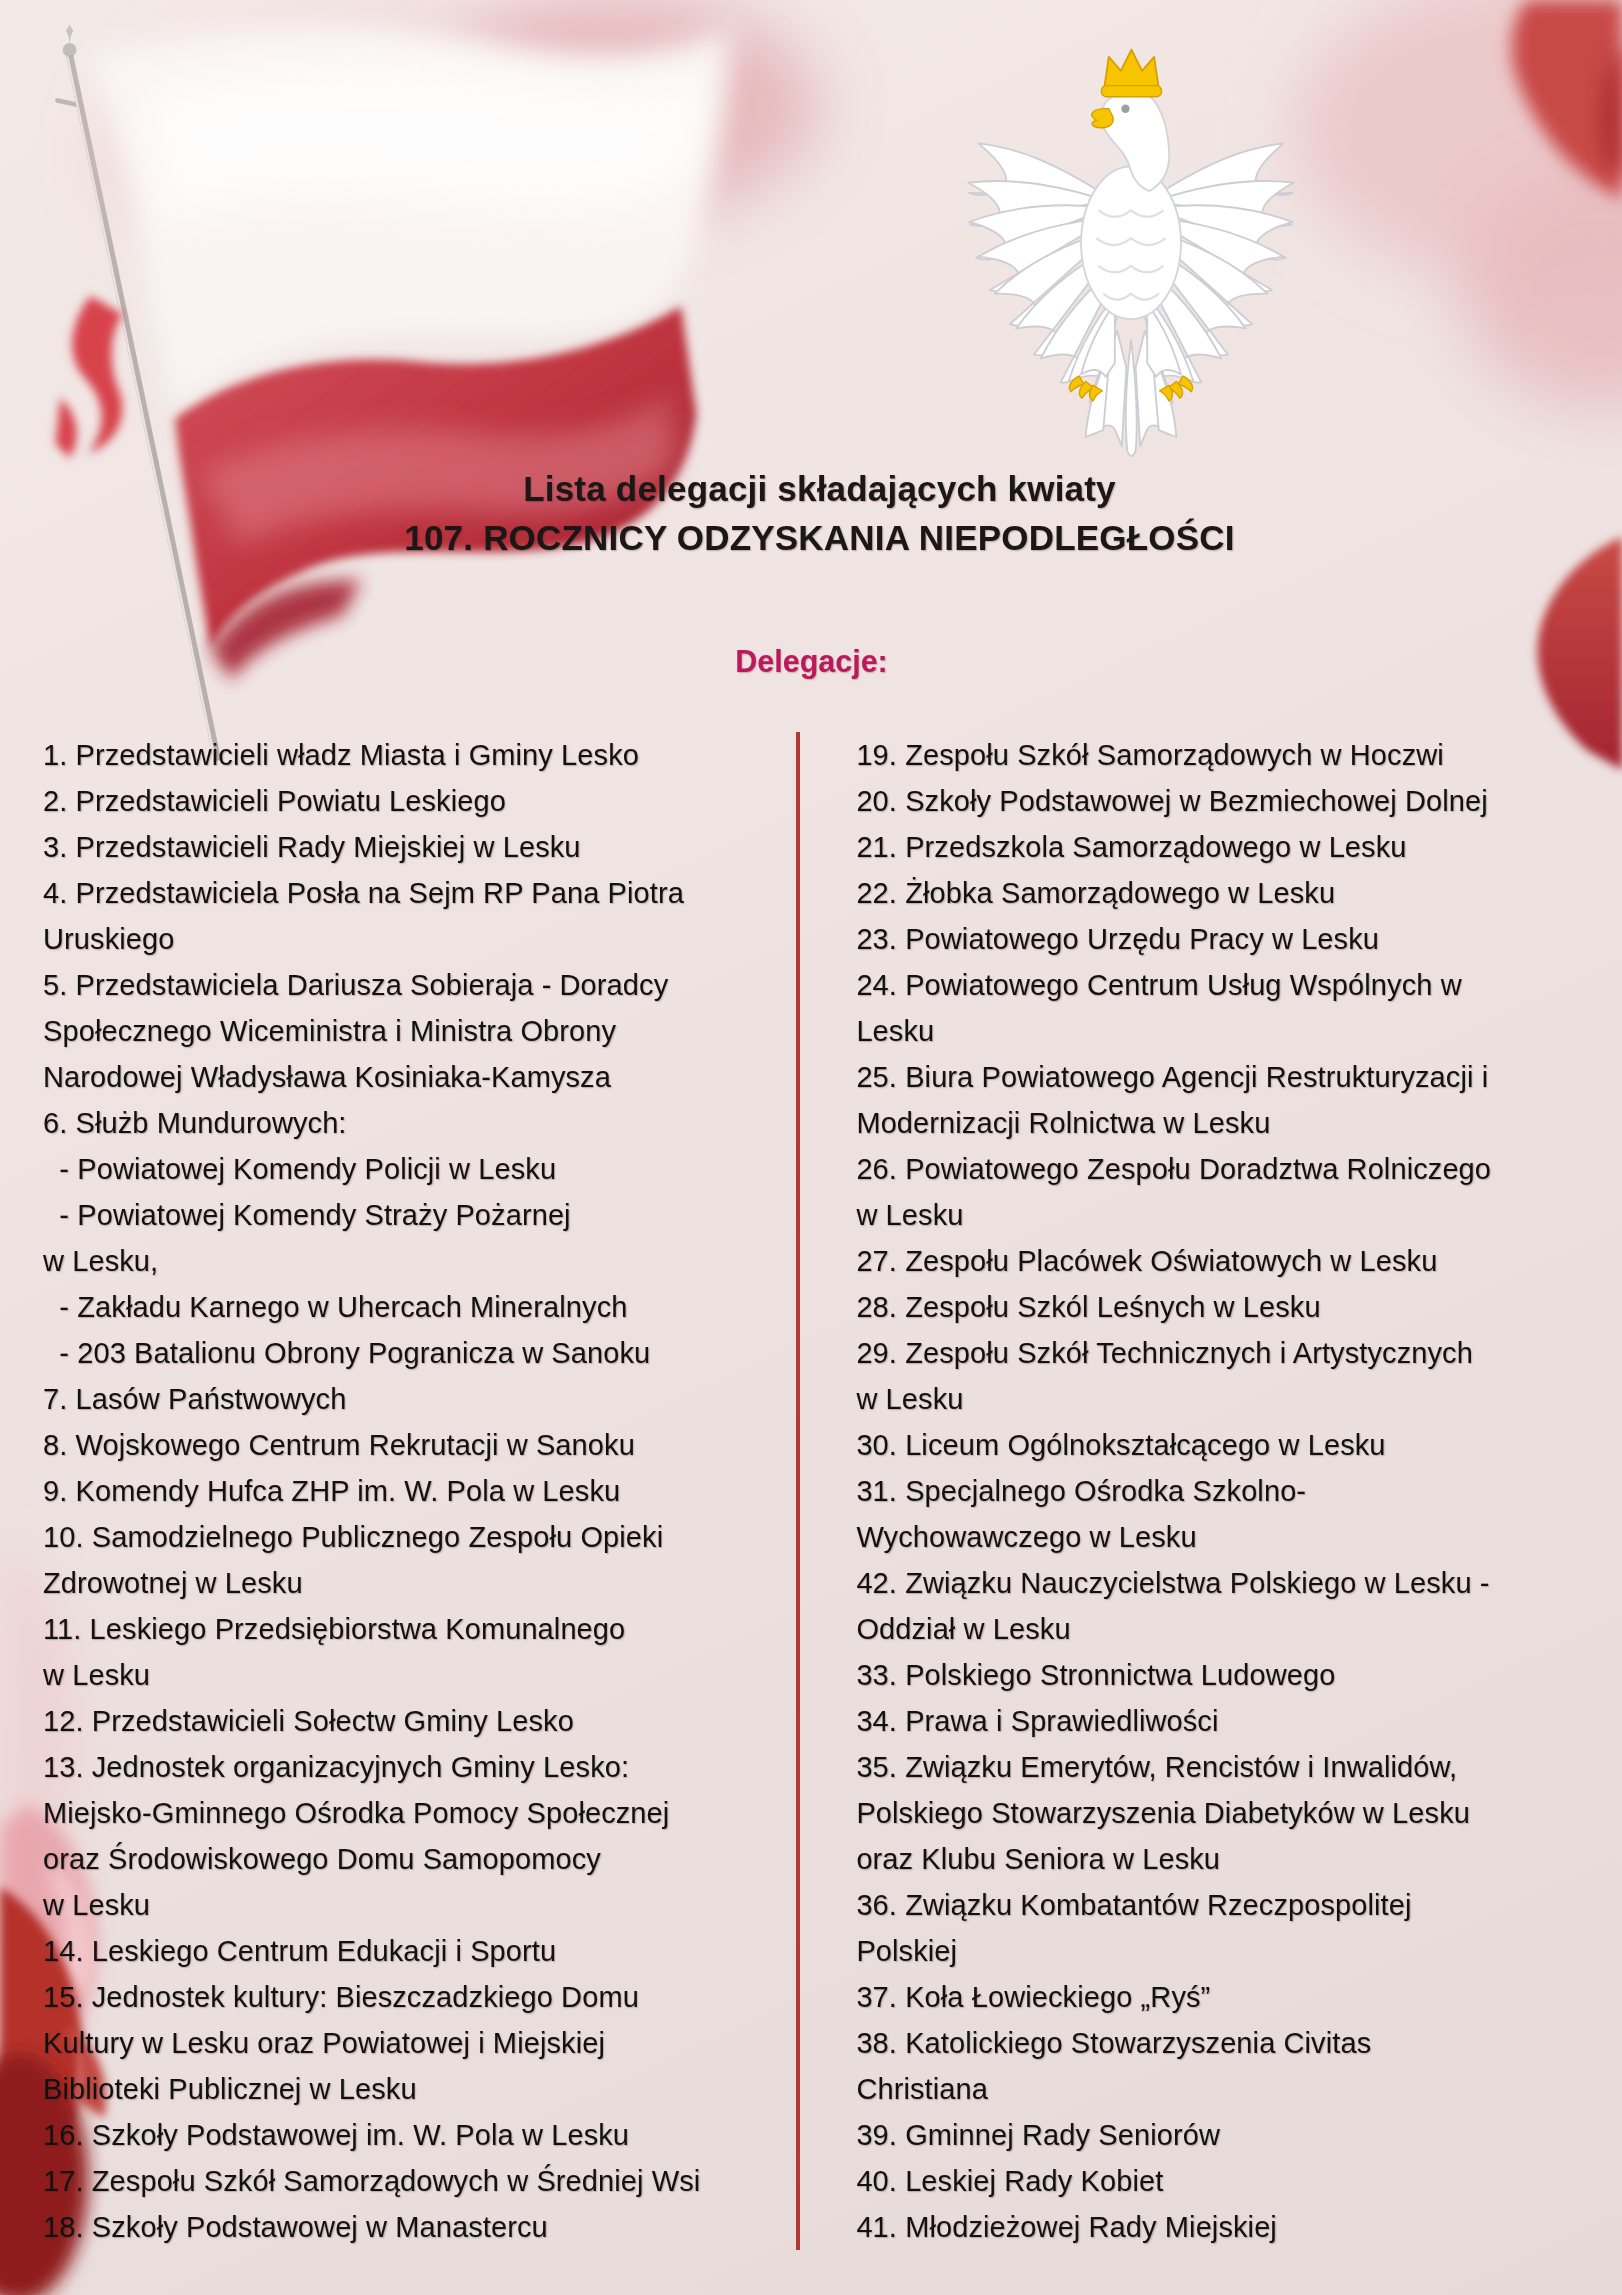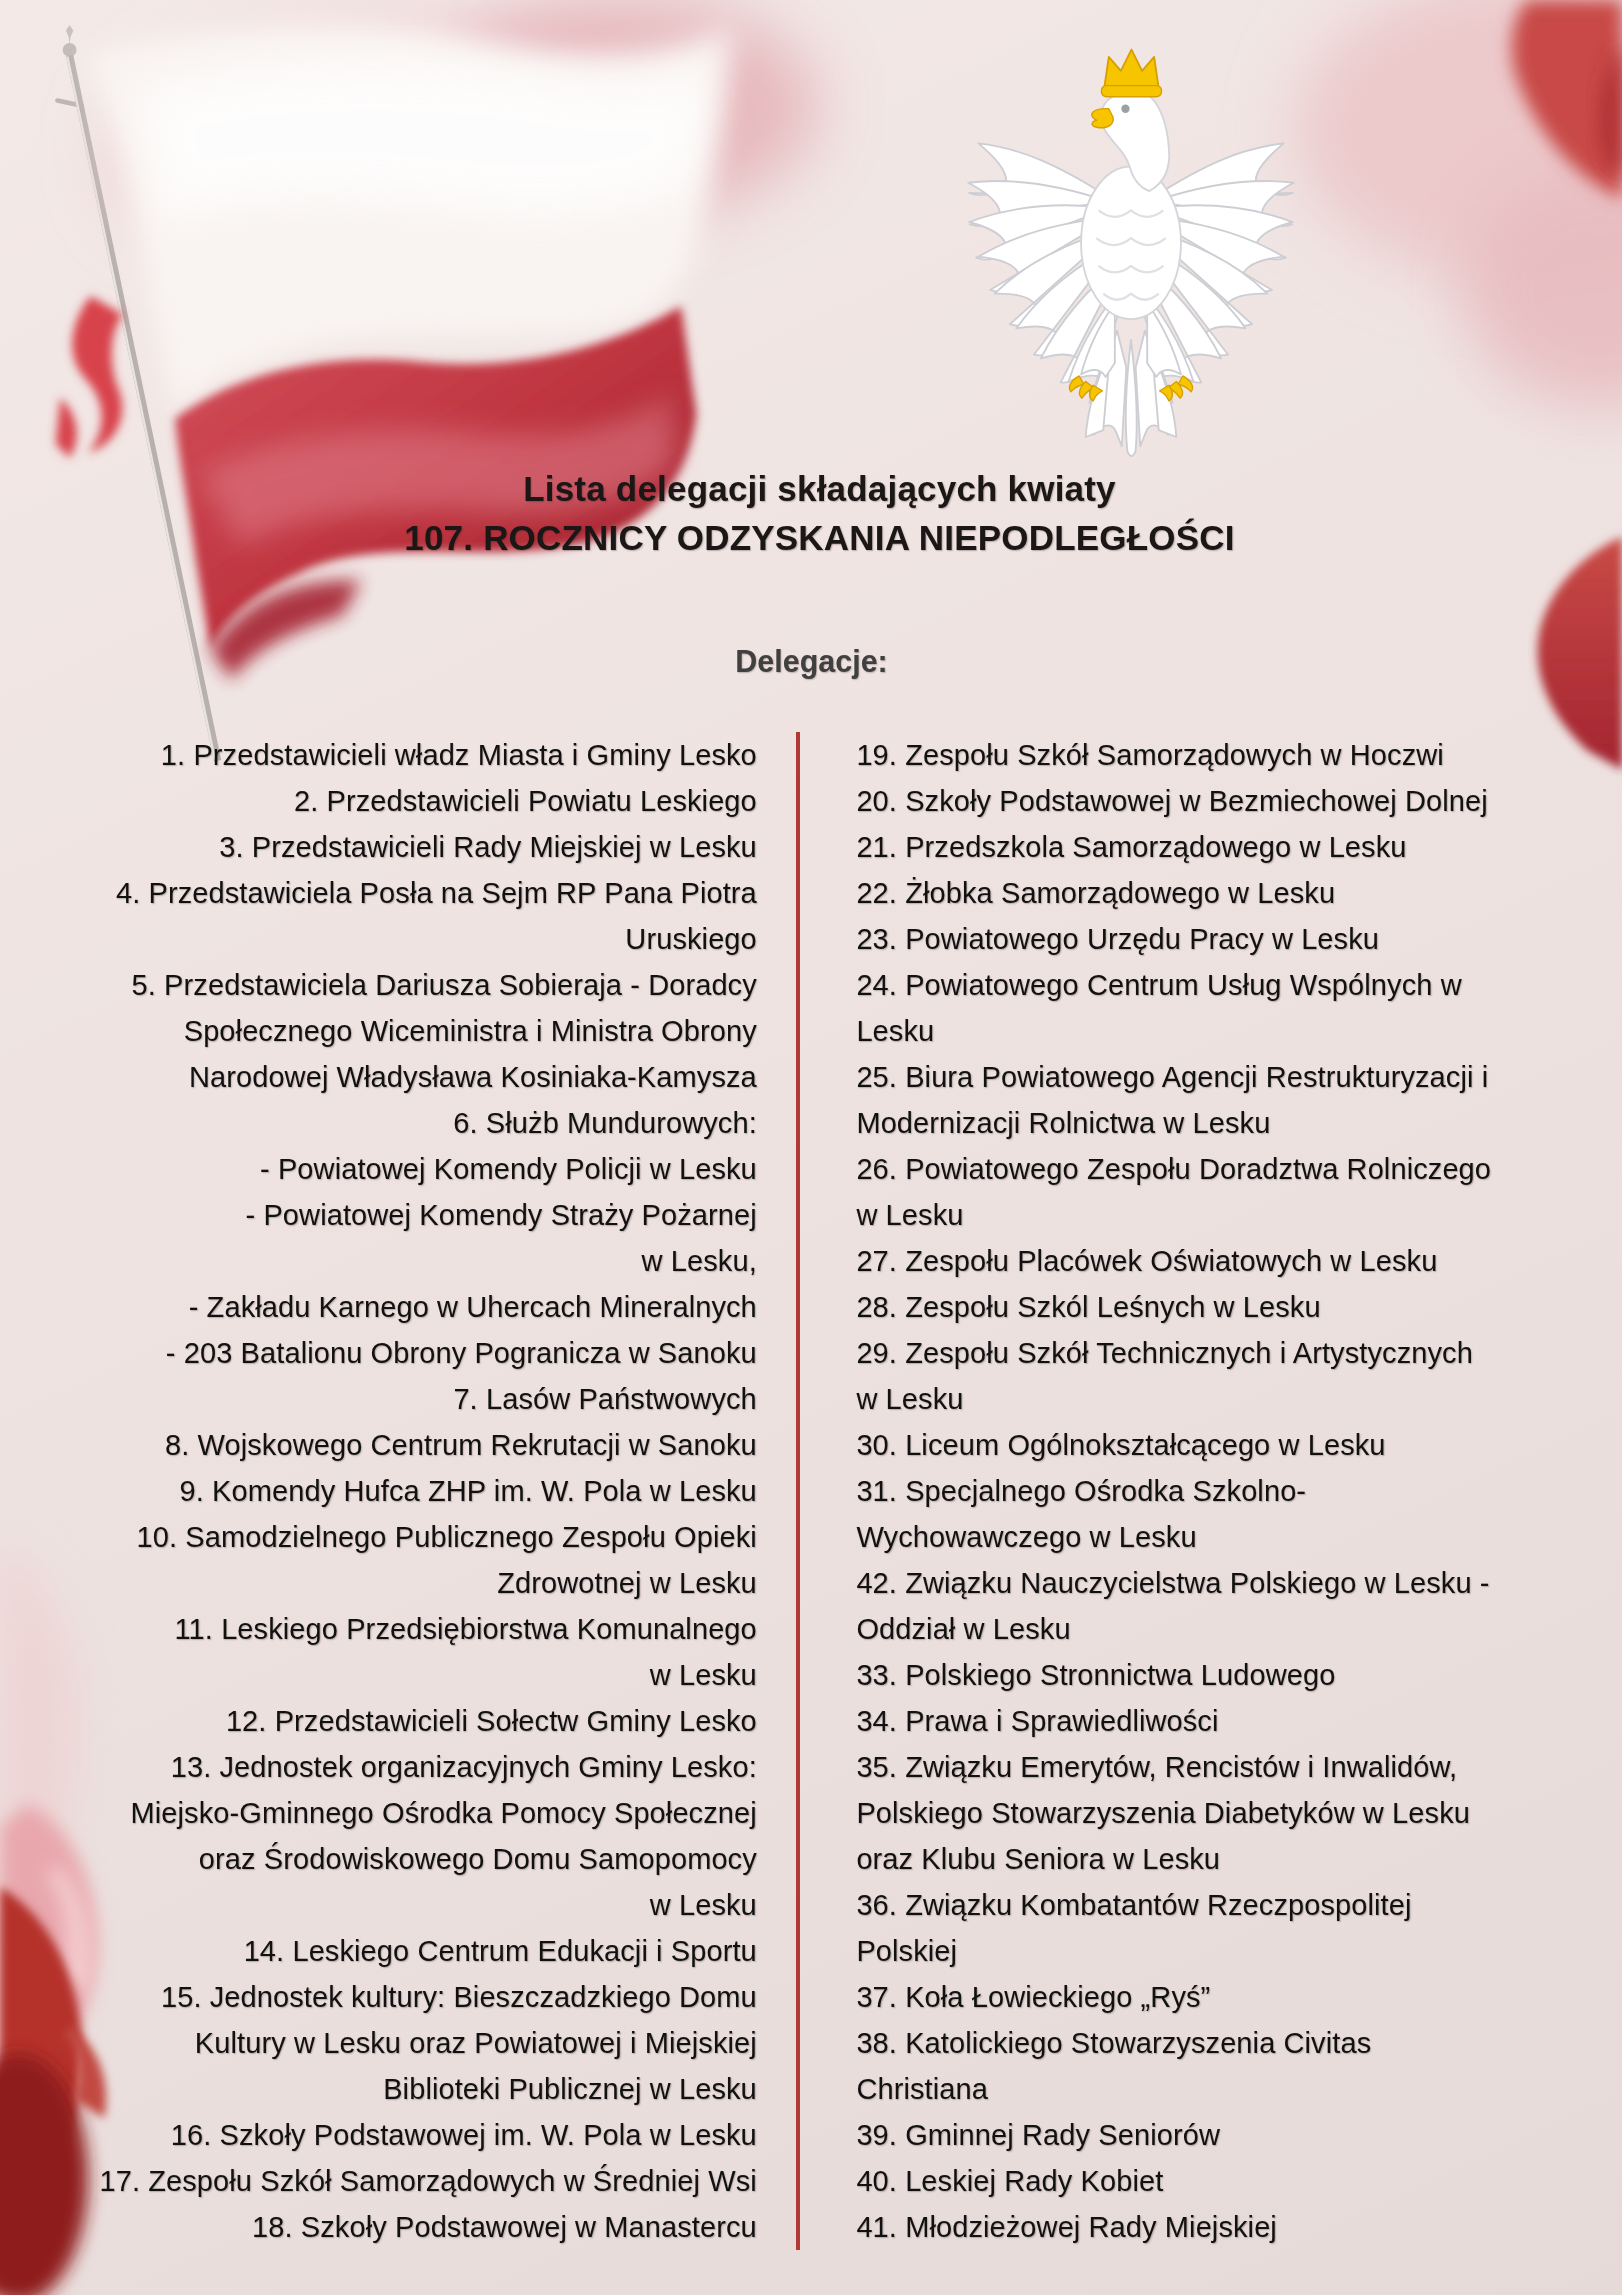--- a/index.html
+++ b/index.html
@@ -7,25 +7,25 @@
     width:1623px;height:2295px;position:relative;overflow:hidden;
     background:linear-gradient(155deg,#f3e9e7 0%,#eee3e1 40%,#e9dedc 75%,#e5dad8 100%);
     font-family:"Liberation Sans",sans-serif;color:#141313;
   }
   .art{position:absolute;left:0;top:0;width:1623px;height:2295px;}
   .eagle{position:absolute;left:955px;top:44px;width:352px;height:430px;}
   .title-block{position:absolute;top:464px;left:8px;width:1623px;text-align:center;}
   .title-line{font-weight:bold;font-size:35px;line-height:49px;color:#1a1716;
     text-shadow:0.9px 1.4px 1.4px rgba(60,30,30,.30);letter-spacing:0.2px;}
   .heading{position:absolute;top:644px;left:0;width:1623px;text-align:center;
-    font-weight:bold;font-size:30.5px;color:#404040;text-shadow:0.9px 1.4px 1.4px rgba(60,30,30,.28);}
+    font-weight:bold;font-size:30.5px;color:#be185d;text-shadow:0.9px 1.4px 1.4px rgba(60,30,30,.28);}
   .columns{position:absolute;top:732px;left:43px;width:1545px;display:flex;align-items:stretch;}
   .col{font-size:29px;line-height:46px;color:#121111;letter-spacing:0.1px;
     text-shadow:0.9px 1.4px 1.4px rgba(60,30,30,.30);}
-  .col-left{width:722px;text-align:right;}
+  .col-left{width:722px;}
   .divider{width:4.6px;background:#b23a35;margin-left:39px;}
   .col-right{width:740px;margin-left:56px;}
   .list-item{white-space:pre-wrap;}
 </style>
 </head>
 <body>
 
 <svg class="art" xmlns="http://www.w3.org/2000/svg" viewBox="0 0 3508 4962" aria-hidden="true">
   <defs>
     <filter id="b10" x="-50%" y="-50%" width="200%" height="200%">

